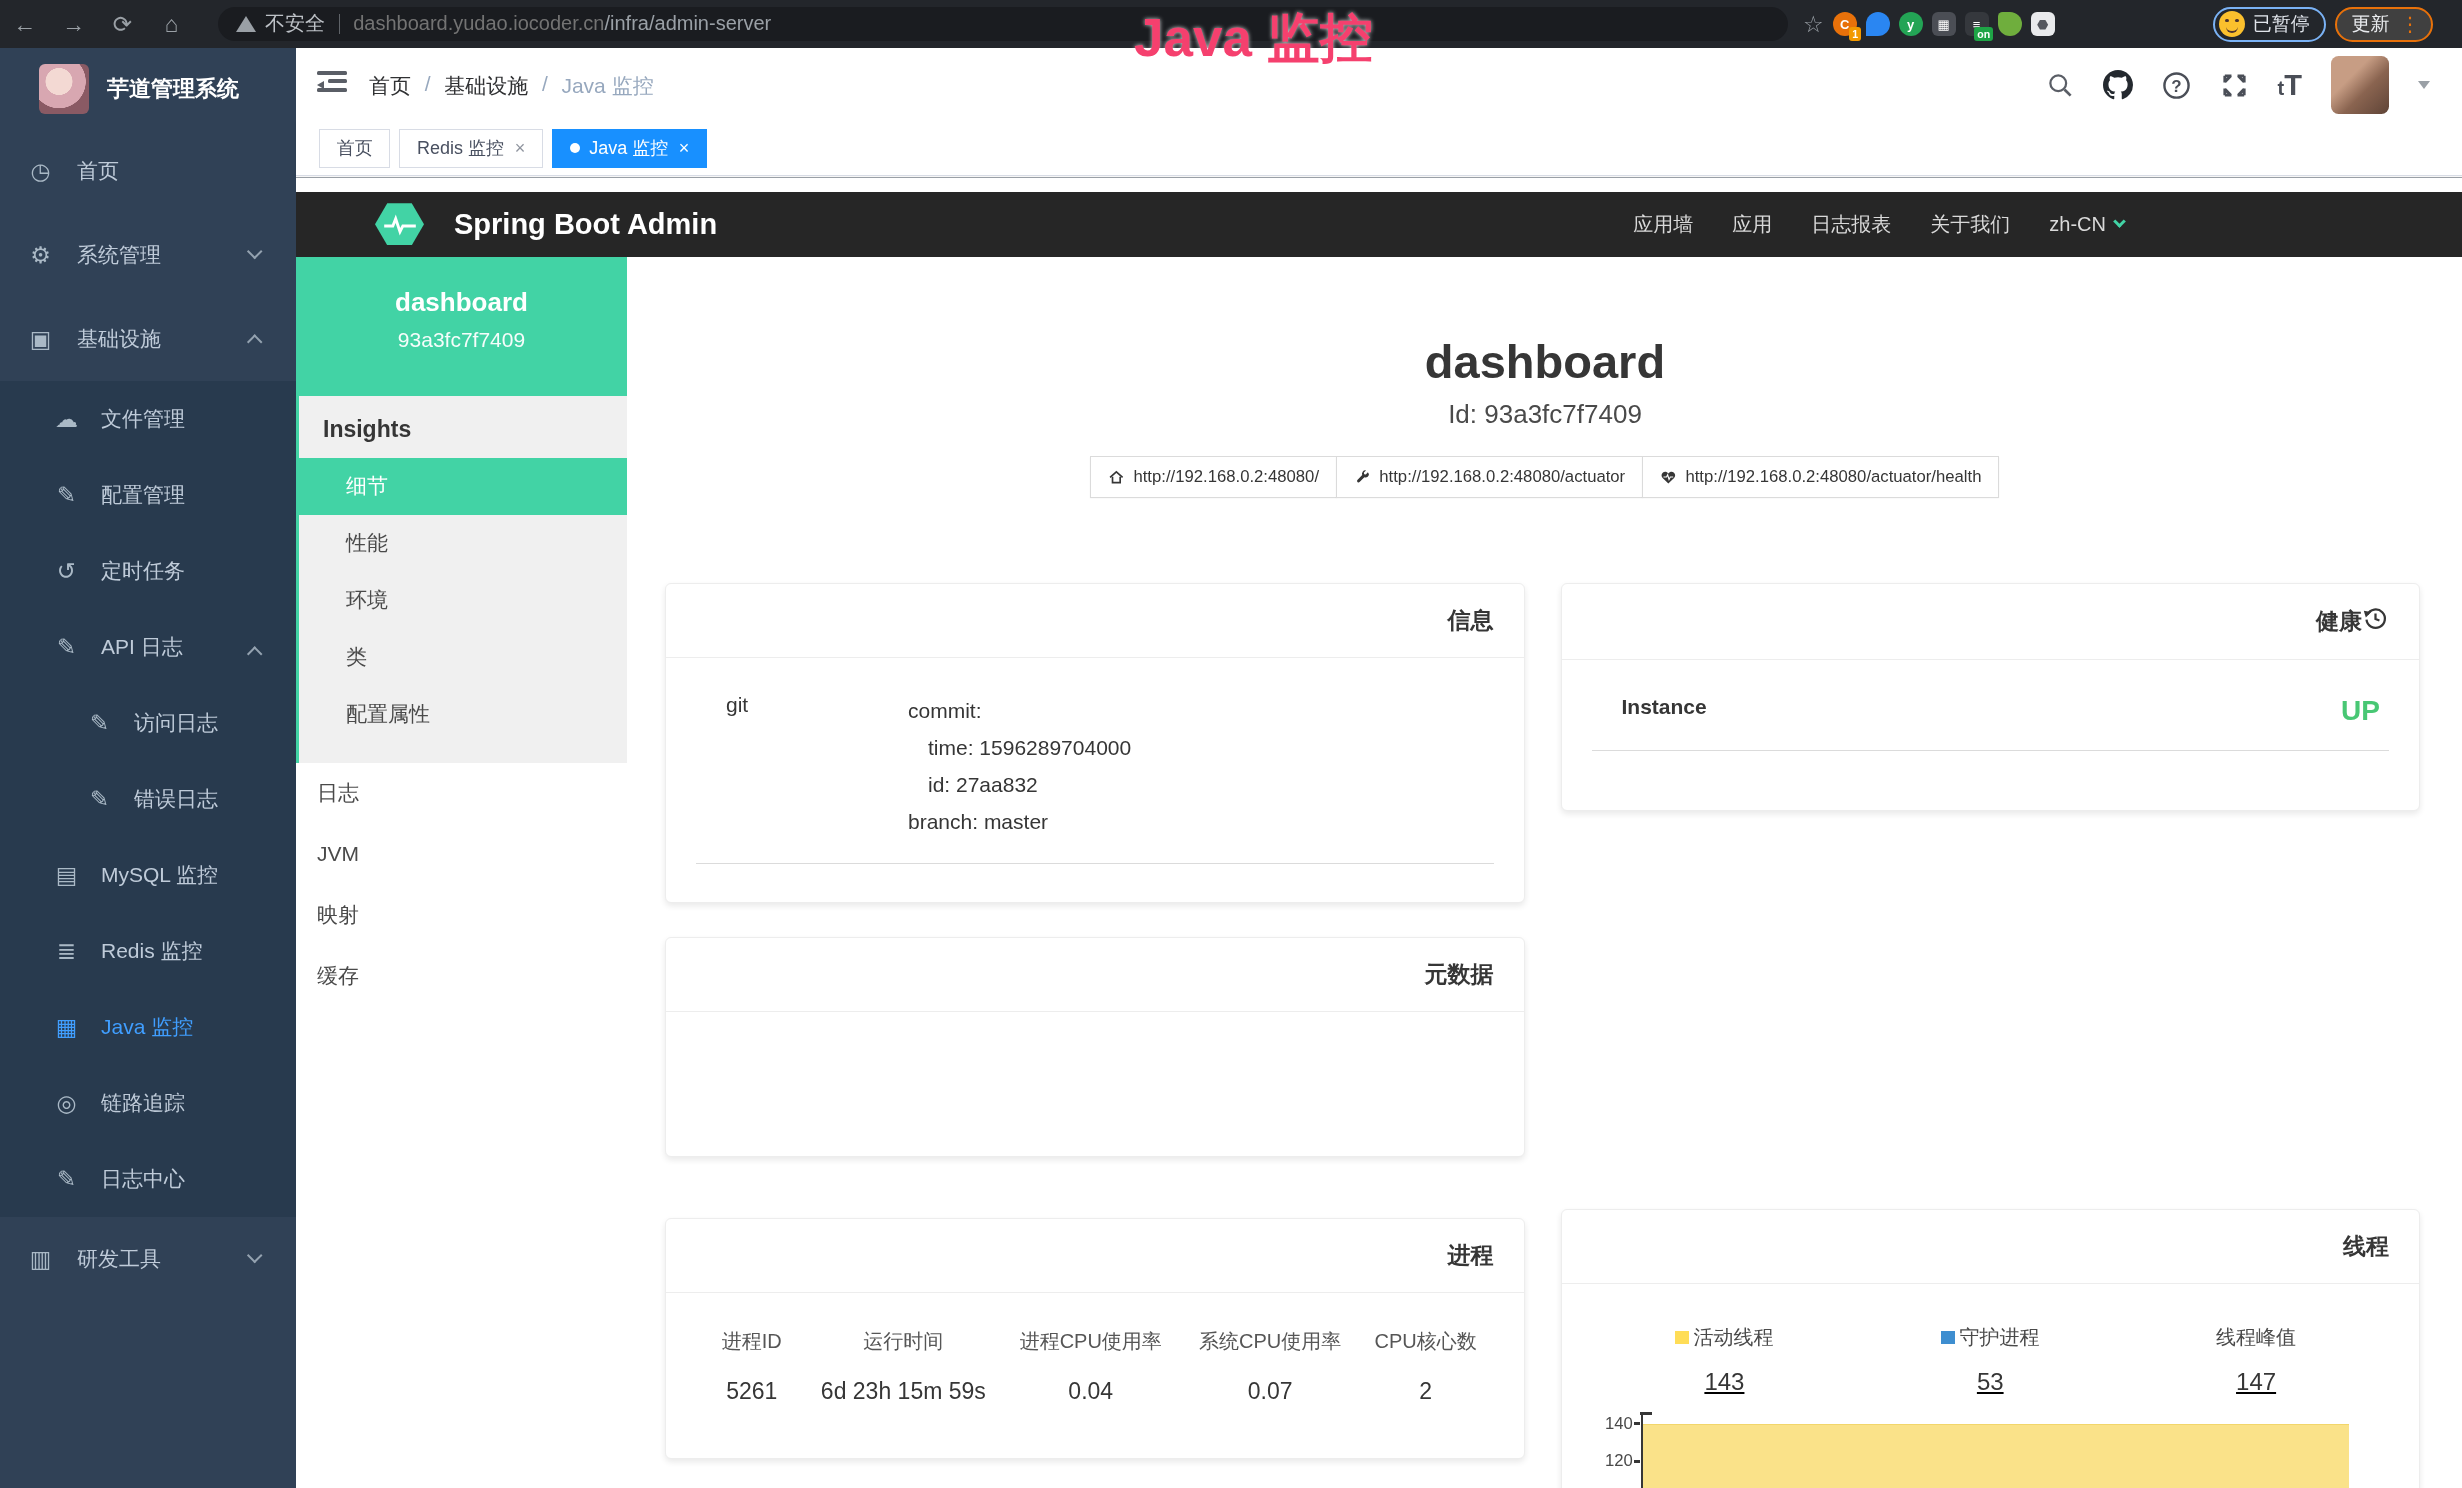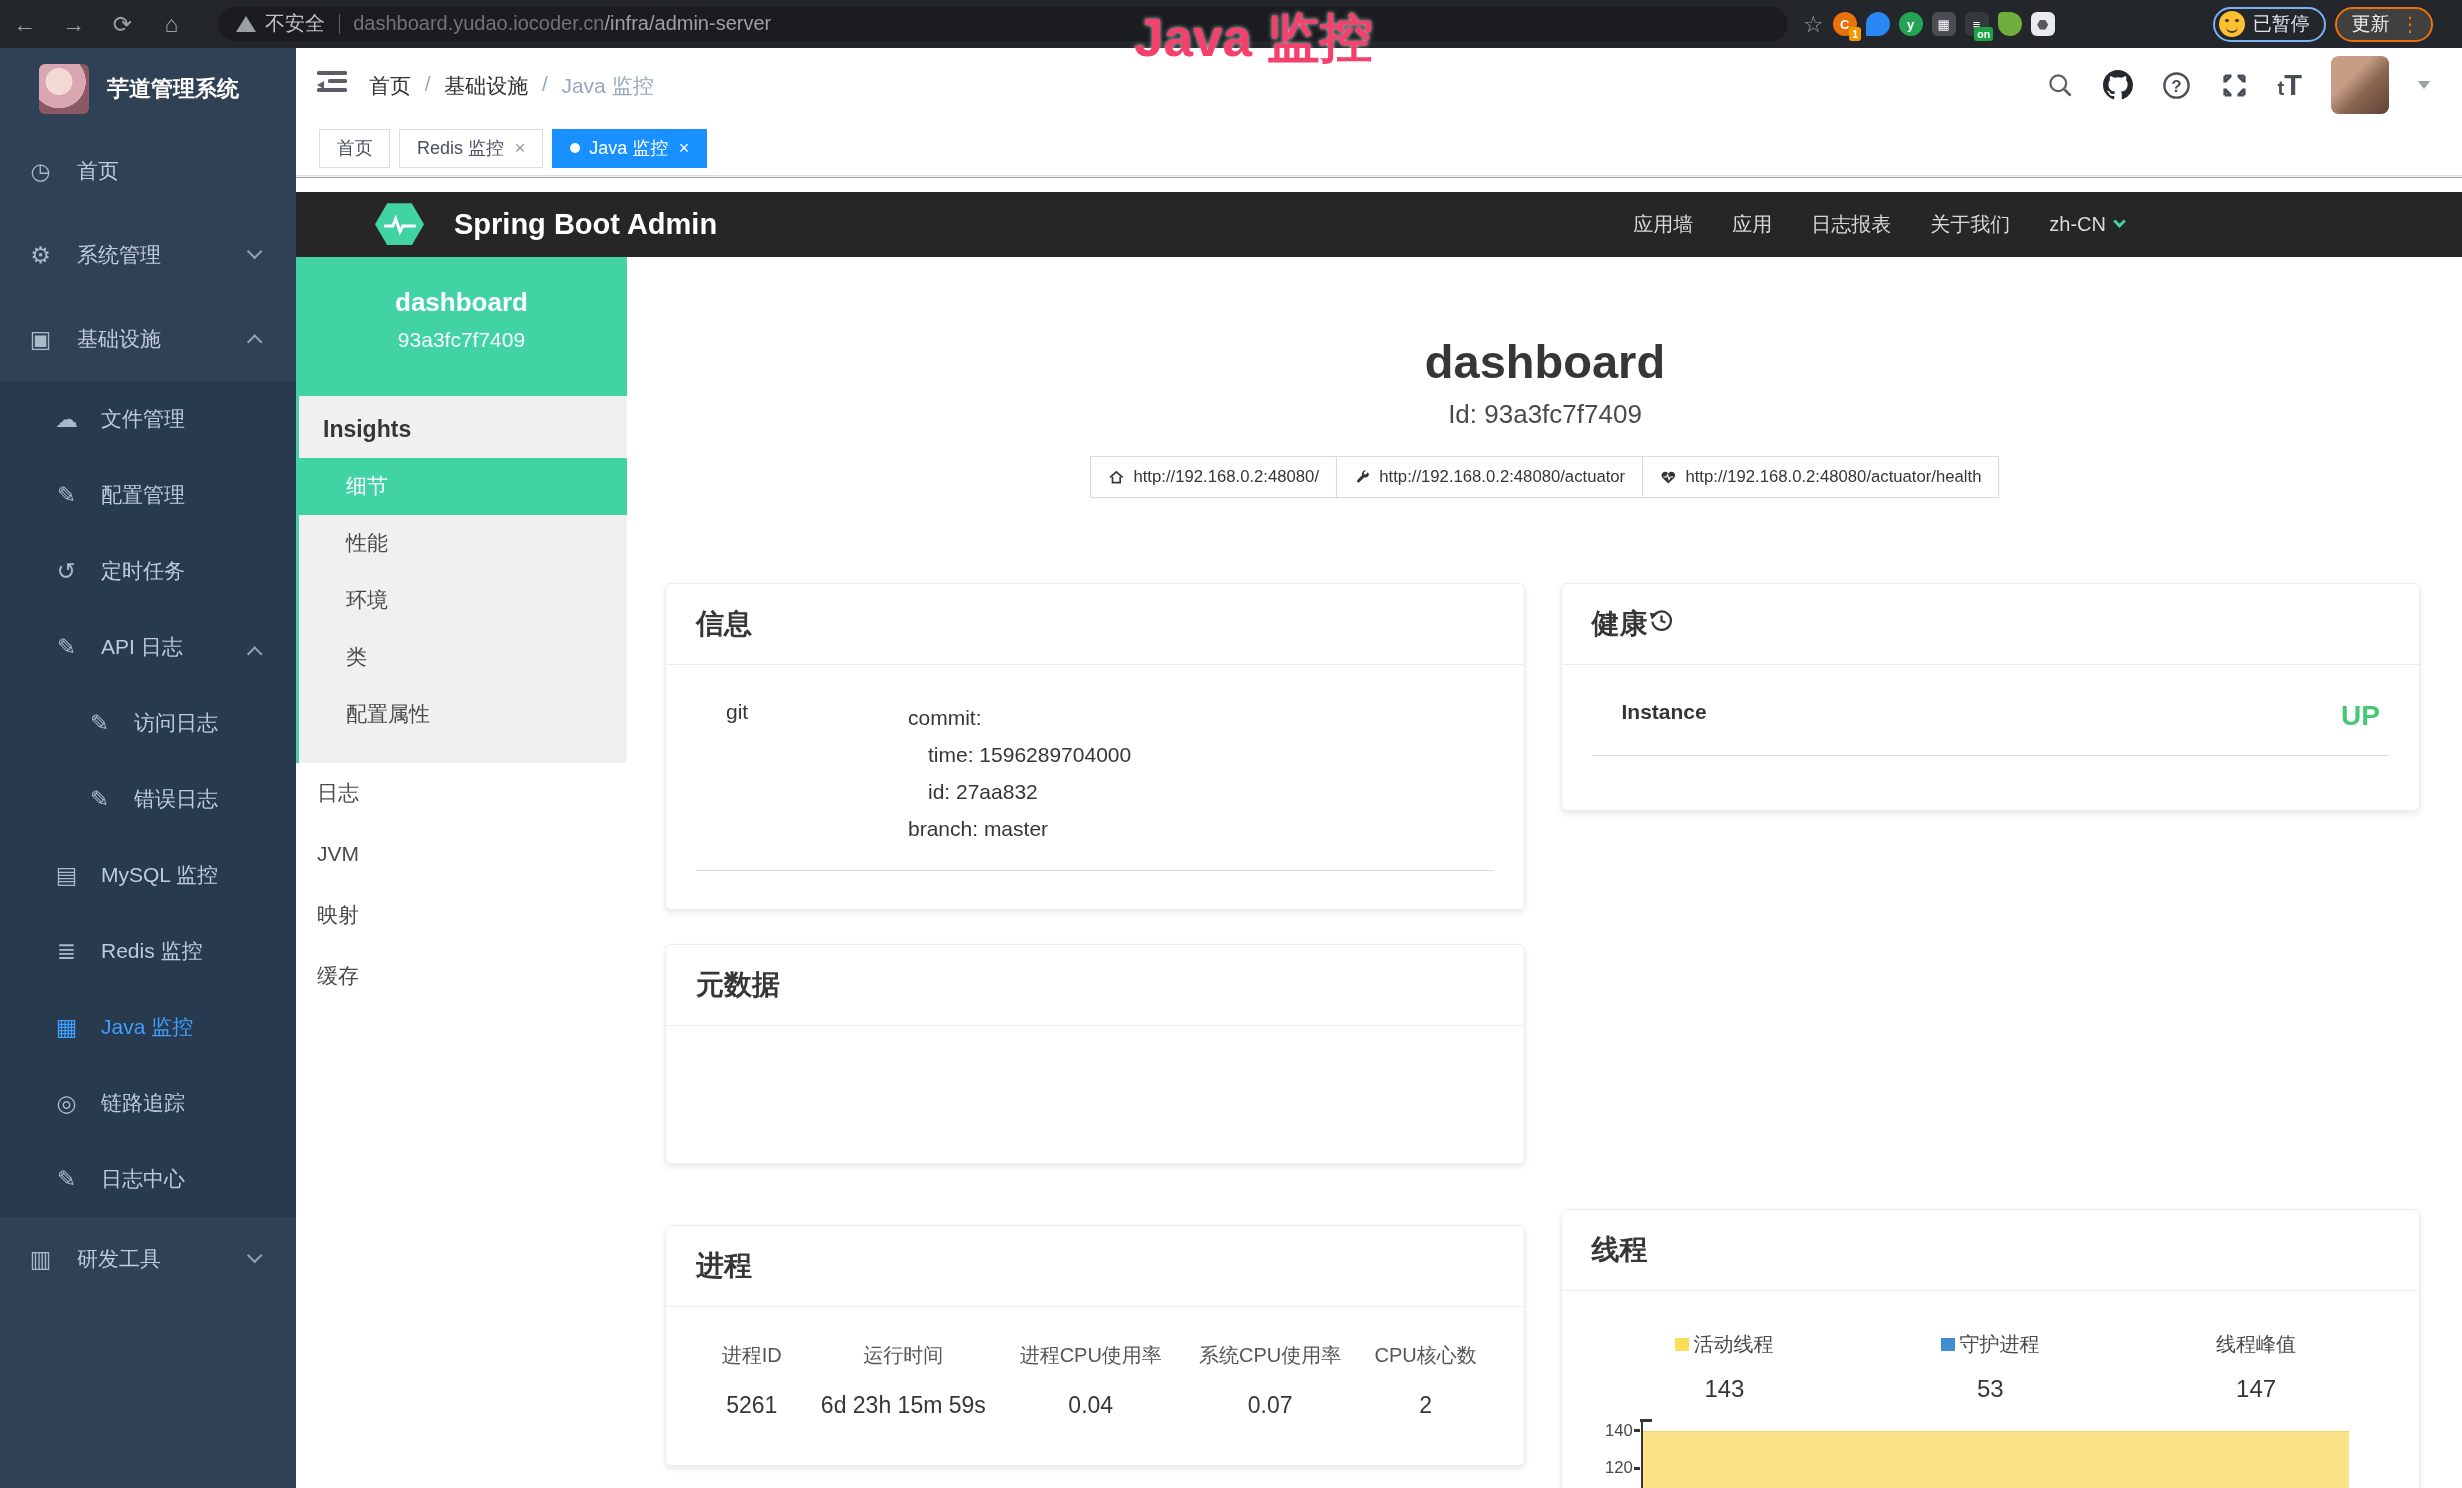--- a/index.html
+++ b/index.html
@@ -125,22 +125,22 @@
   #pill-row { display:flex; justify-content:center; margin-top:26px; }
   .pill { display:flex; align-items:center; gap:9px; border:0.8px solid #dbdbdb; background:#fff;
     padding:0 16.7px; height:42px; font-size:16.7px; color:#363636; margin-left:-0.8px; cursor:pointer;
     box-shadow:0 0.8px 1.5px rgba(10,10,10,.06); }
   .pill svg { flex:none; }
 
   #cards { display:flex; gap:36px; padding:85px 43px 0 38px; align-items:flex-start; }
   .col { flex:1; min-width:0; }
   .card { background:#fff; border:0.8px solid #ededed; border-radius:6px;
     box-shadow:0 3px 6px rgba(10,10,10,.09); }
-  .card-head { display:flex; justify-content:flex-start; align-items:center; padding:21px 30px;
-    font-size:28px; font-weight:600; color:#363636; border-bottom:1.5px solid #ededed; }
+  .card-head { display:flex; justify-content:flex-end; align-items:center; padding:21px 30px;
+    font-size:23px; font-weight:600; color:#363636; border-bottom:1.5px solid #ededed; }
   .card-body { padding:35px 30px 38px 30px; }
   .kv-row { display:flex; border-bottom:1.5px solid #dbdbdb; padding:0 0 23px 30px; }
   .kv-row .k { width:182px; flex:none; font-size:21px; color:#363636; }
   .kv-row .v { font-size:21px; color:#363636; line-height:1.75; }
   .kv-row .v .ind { padding-left:20px; display:block; }
   #card-info { min-height:311px; }
   #card-meta { margin-top:34px; min-height:220px; }
   #card-health { min-height:228px; }
   #health-row { display:flex; justify-content:space-between; border-bottom:1.5px solid #dbdbdb;
     padding:0 9px 23px 30px; }
@@ -149,21 +149,21 @@
   #card-process { margin-top:61px; min-height:241px; }
   .ptable { width:100%; }
   .prow { display:flex; text-align:center; }
   .prow > div:nth-child(1){ width:14%; } .prow > div:nth-child(2){ width:24%; }
   .prow > div:nth-child(3){ width:23%; } .prow > div:nth-child(4){ width:22%; }
   .prow > div:nth-child(5){ width:17%; }
   .prow.hd { font-size:20px; color:#565656; }
   .prow.vl { font-size:23px; color:#363636; margin-top:23px; }
   #card-threads { margin-top:398px; }
   #tstats { display:flex; text-align:center; margin-top:4.6px; }
-  #tstats .st { flex:1; }
+  #tstats .st { flex:1;text-decoration:underline; }
   #tstats .lb { font-size:20px; color:#4a4a4a; display:inline-flex; align-items:center; gap:4.6px; }
   #tstats .sq { width:13.7px; height:13.7px; display:inline-block; }
   #tstats .vv { font-size:24px; color:#363636; margin-top:16.7px; }
   #tchart { display:flex; margin-top:16.7px; }
   #tchart .ylabels { width:49px; position:relative; height:83px; flex:none; }
   #tchart .ylabels span { position:absolute; right:7.6px; font-size:16.7px; color:#4a4a4a; }
   #plot { flex:1; position:relative; height:83px; border-left:2.3px solid #363636; margin-right:7.6px; }
   #plot .cap { position:absolute; left:-2.3px; top:0; width:12px; height:2.3px; background:#363636; }
   #plot .tick { position:absolute; left:-9px; width:6.8px; height:2.3px; background:#363636; }
   #yellow-area { position:absolute; left:0; right:32px; top:12px; height:228px; background:#fae289;

